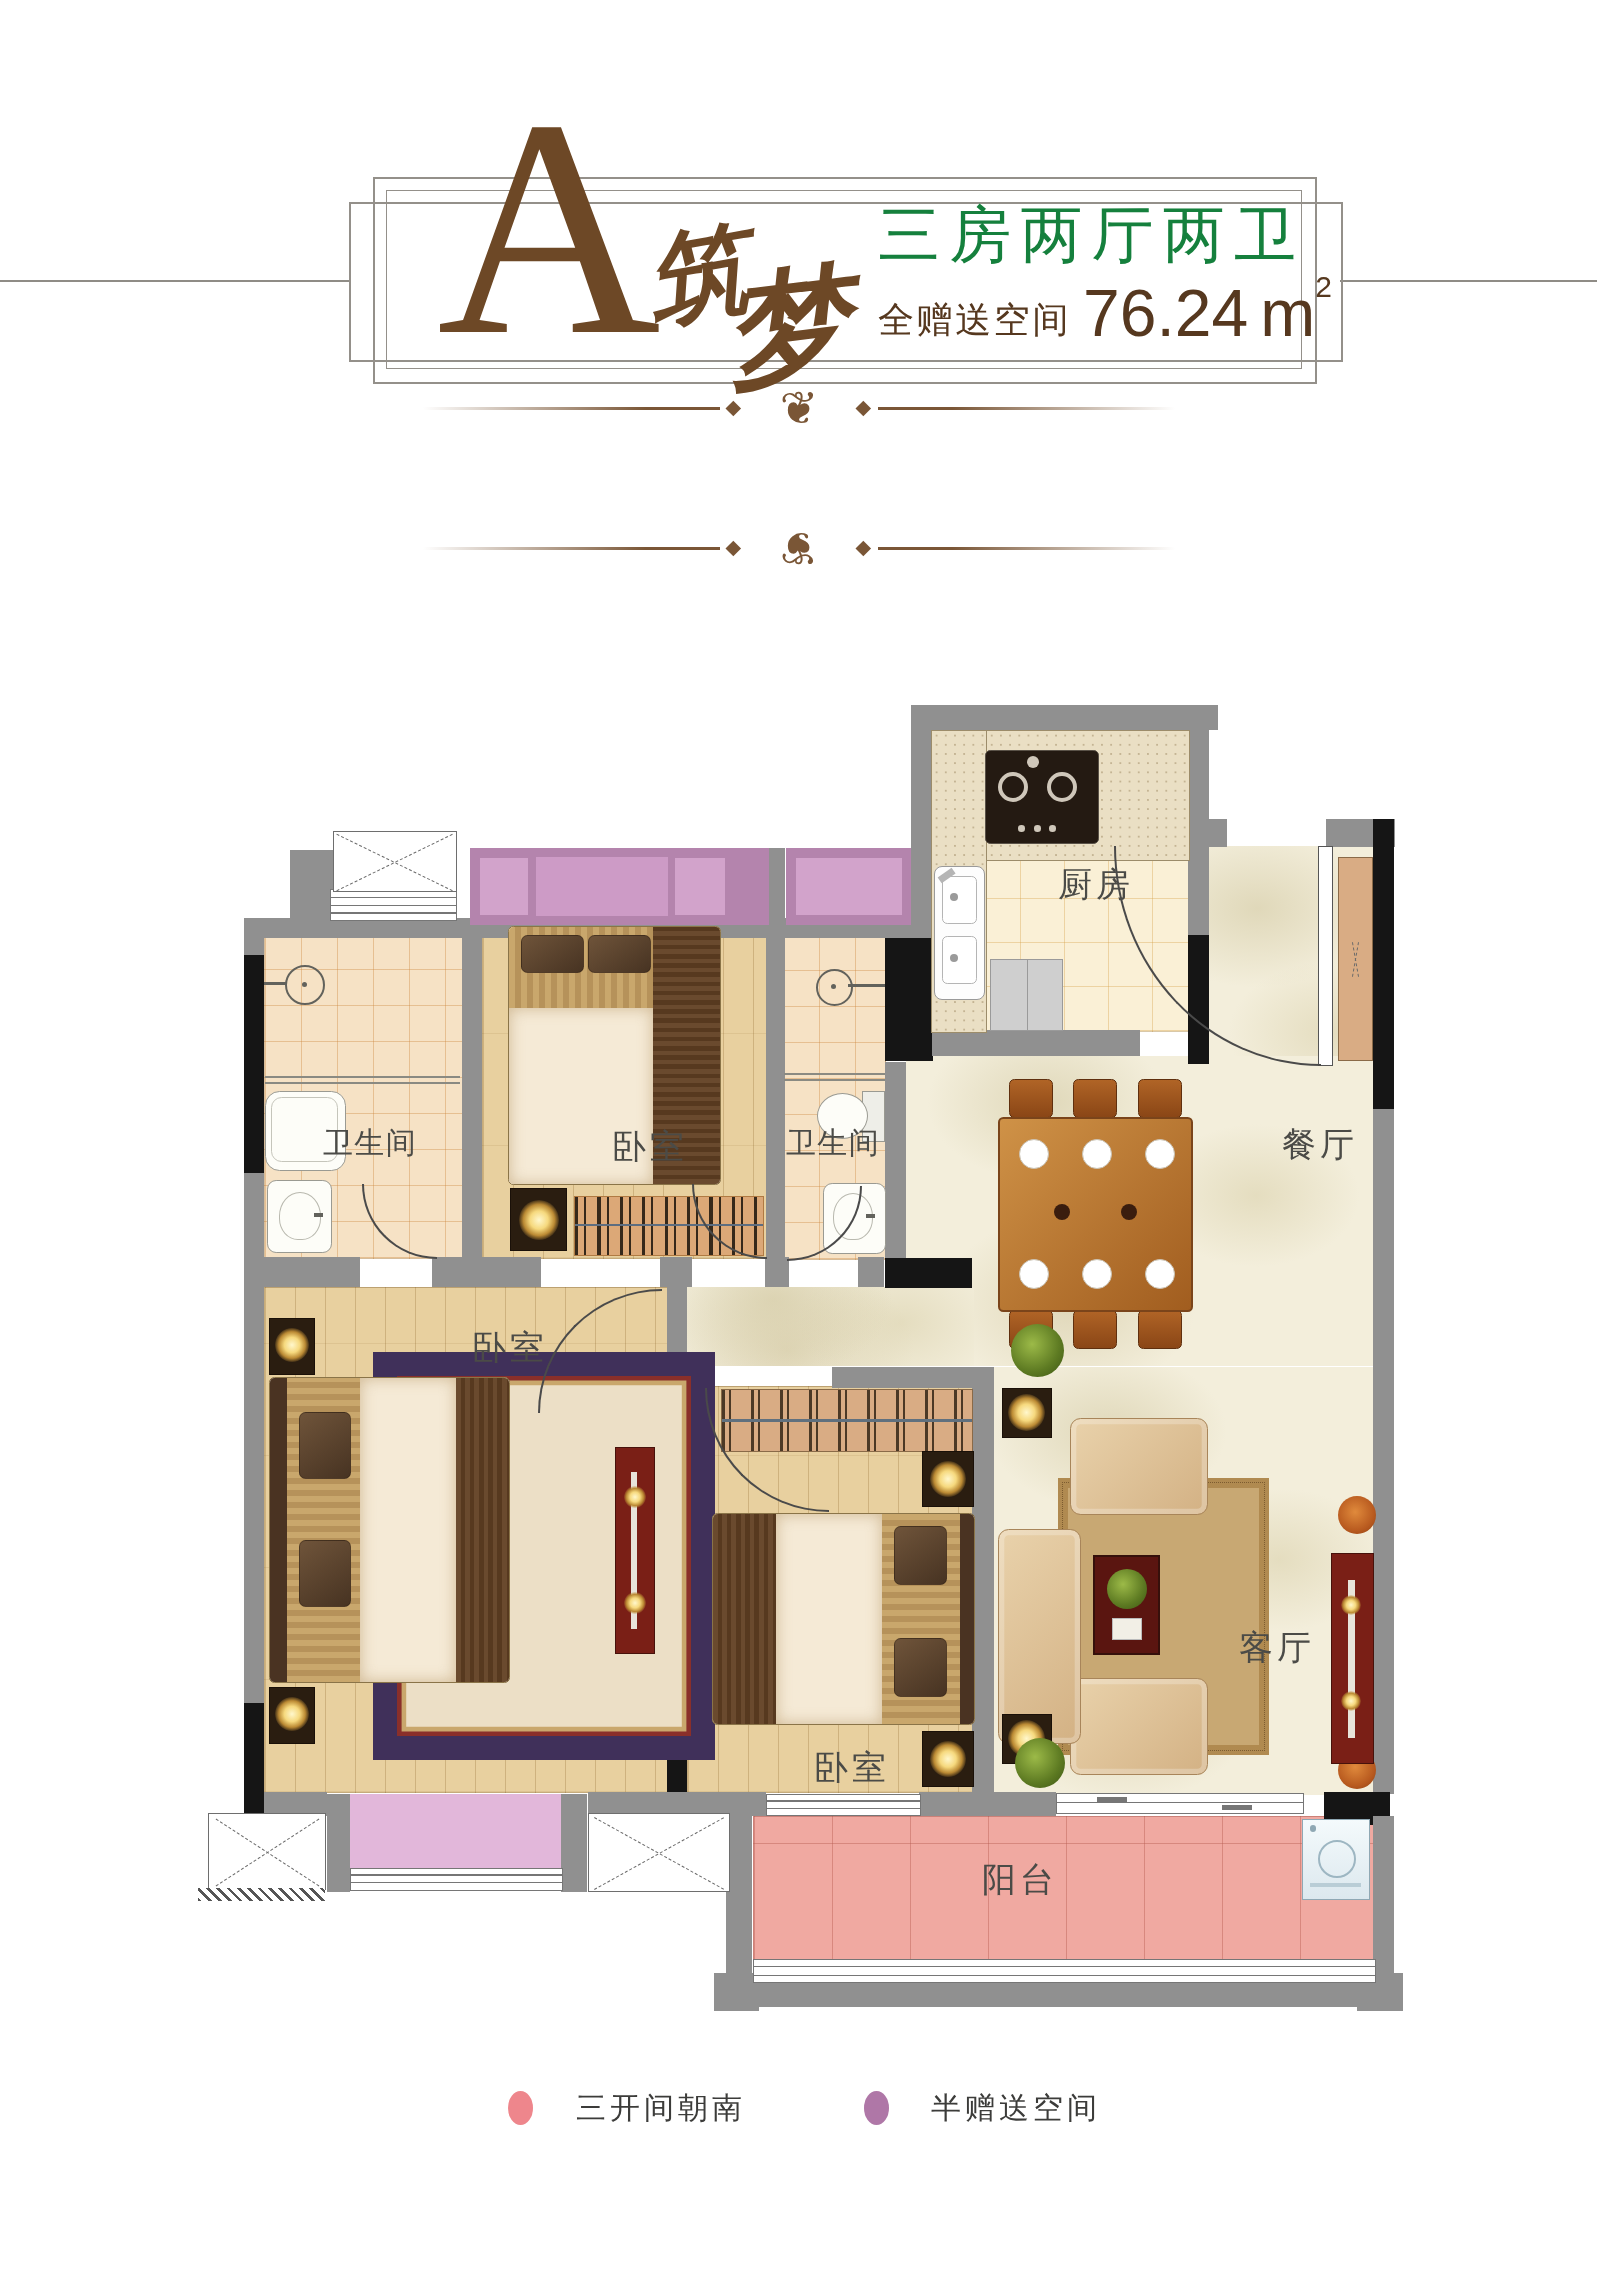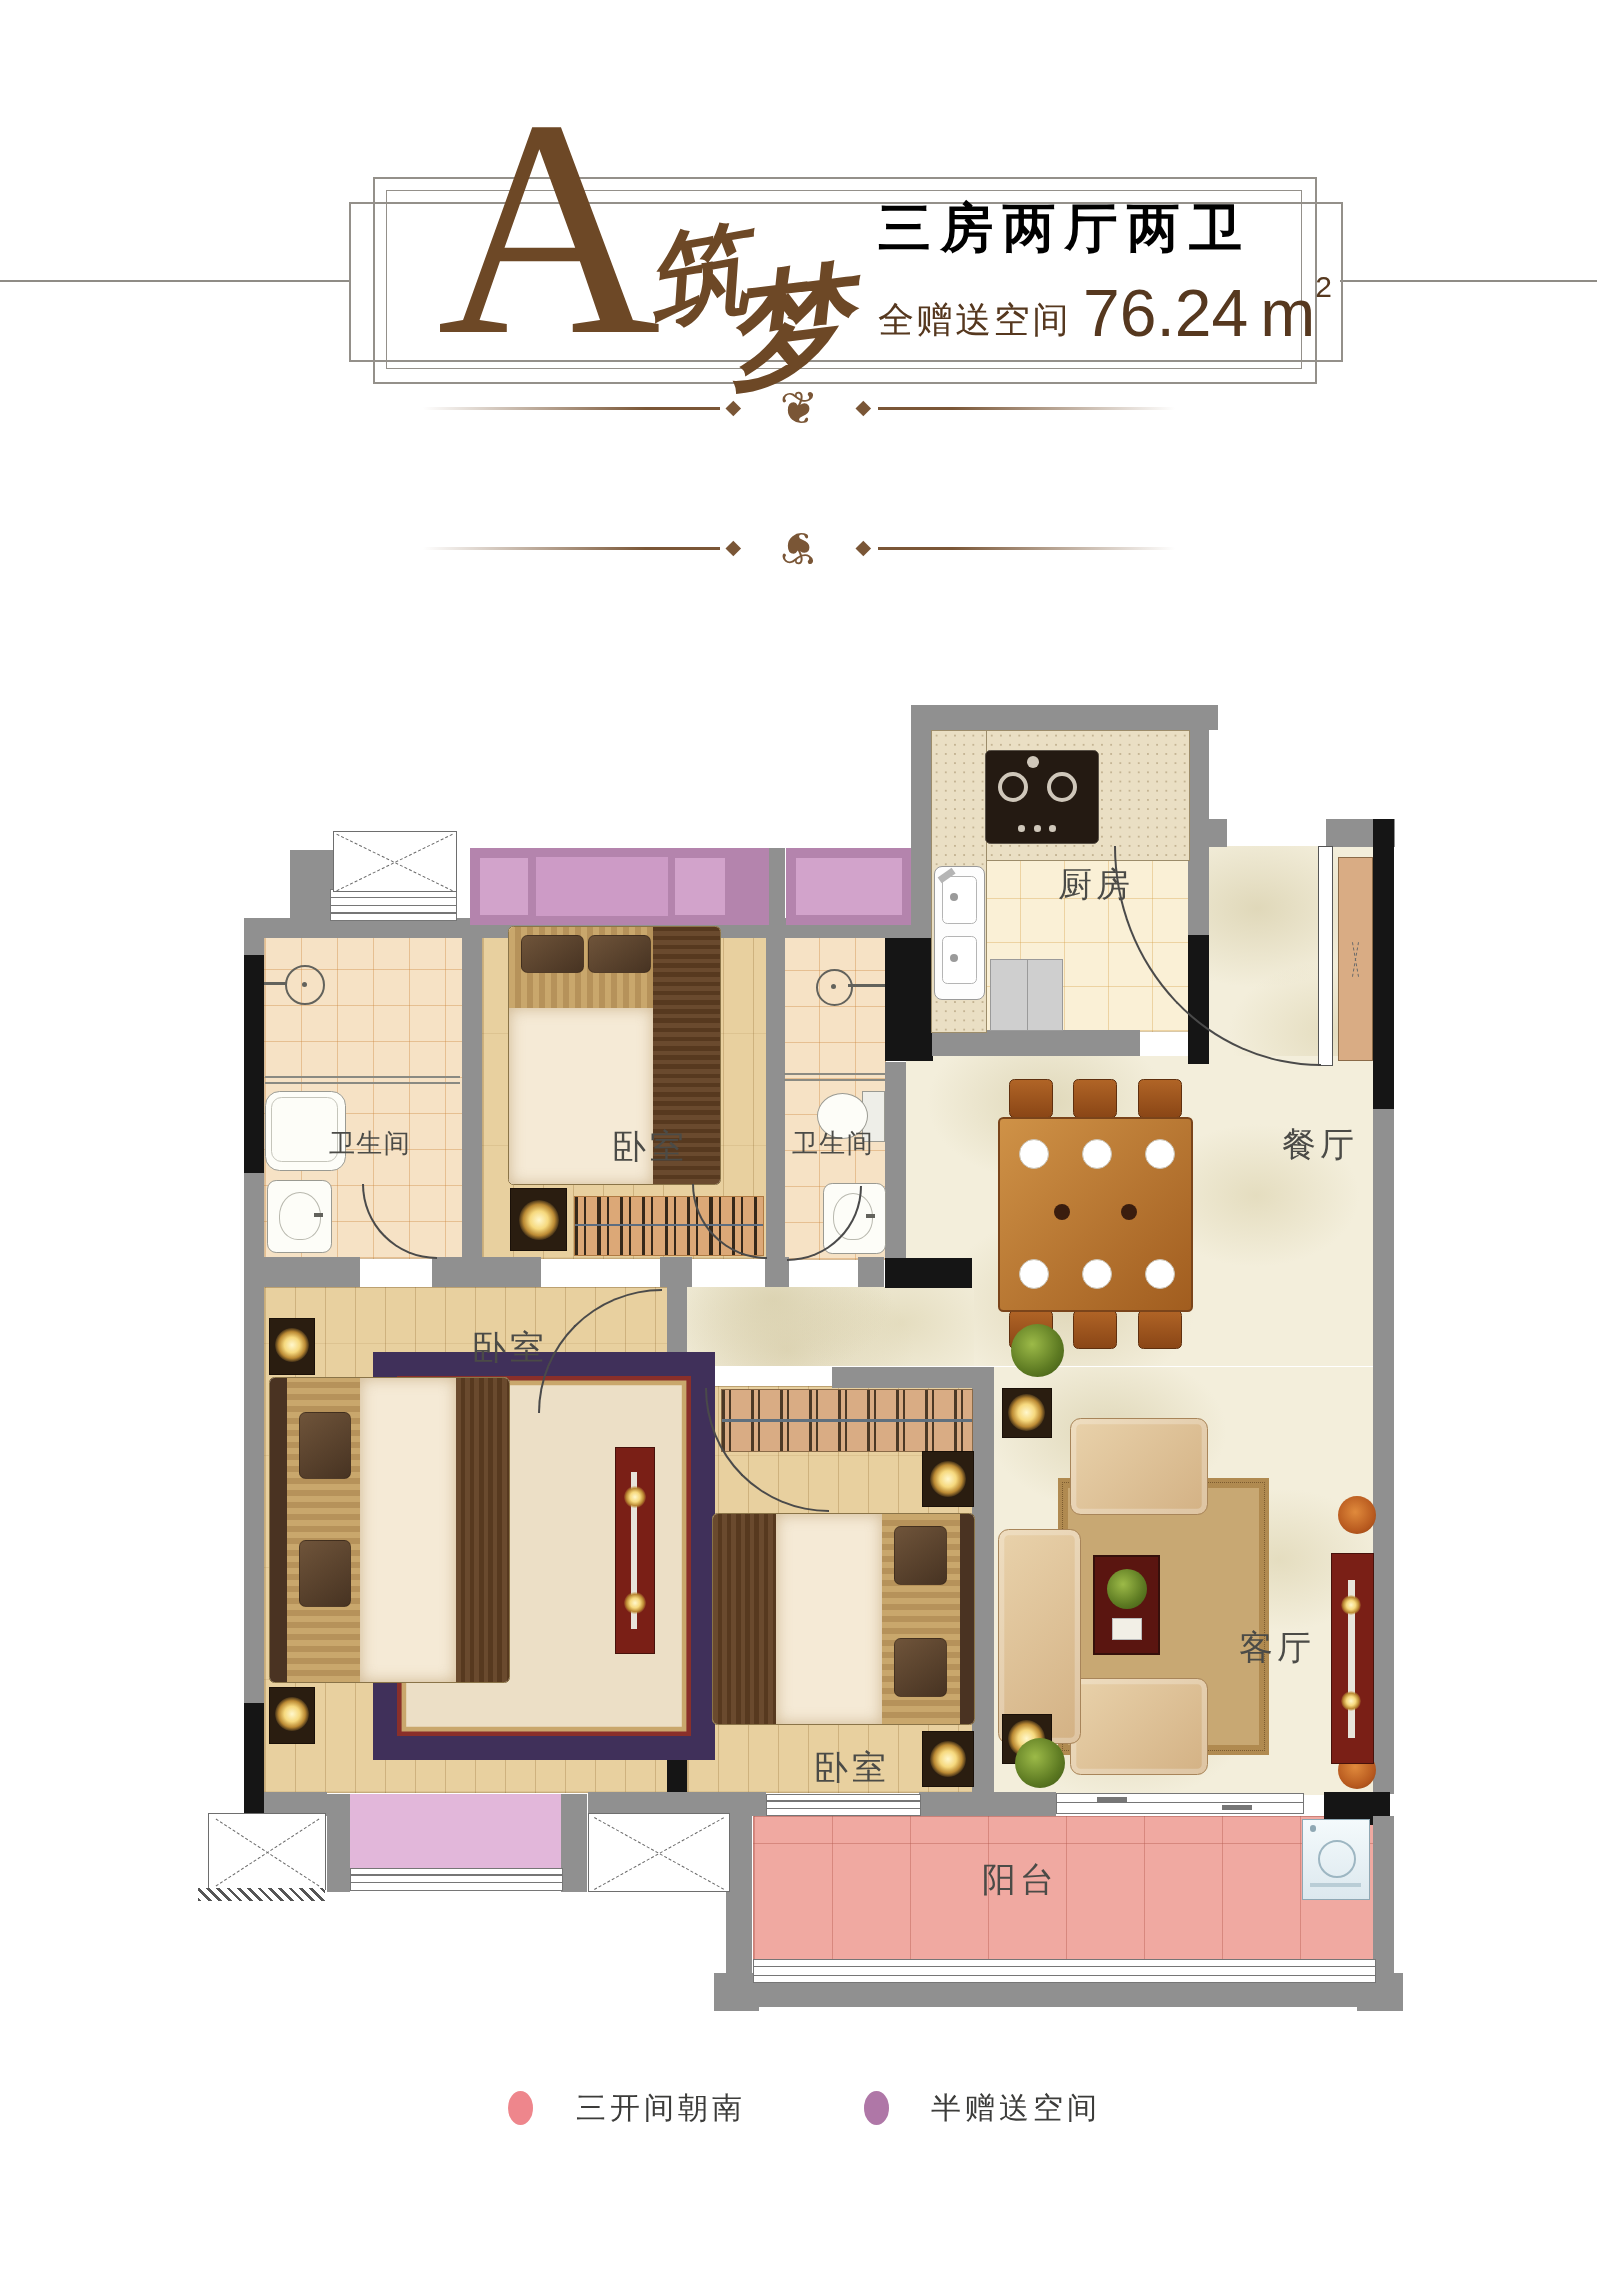--- a/index.html
+++ b/index.html
@@ -7,21 +7,21 @@
         font-family:"Liberation Sans","DejaVu Sans",sans-serif;}
   .abs{position:absolute;}
   
   .hline{position:absolute;height:2px;background:#8f8c86;}
   .frame{position:absolute;border:2px solid #94908a;background:transparent;}
   .frame2{position:absolute;border:1.3px solid #94908a;background:transparent;}
   .bigA{position:absolute;font-family:"Liberation Serif","DejaVu Serif",serif;
         color:#6d4826;font-size:310px;line-height:0.92;font-weight:400;}
   .callig{position:absolute;font-family:"Liberation Serif","DejaVu Serif",serif;
         color:#6d4826;font-weight:700;font-style:italic;}
-  .htitle{position:absolute;color:#000000;font-size:53px;font-weight:700;letter-spacing:9.2px;white-space:nowrap;}
+  .htitle{position:absolute;color:#15803d;font-size:62px;font-weight:400;letter-spacing:9.2px;white-space:nowrap;}
   .harea{position:absolute;display:flex;align-items:flex-end;color:#56381f;white-space:nowrap;}
   .harea .pfx{font-size:36px;line-height:1;padding-bottom:5.3px;letter-spacing:2.6px;}
   .harea .val{font-size:66px;line-height:0.9;font-weight:500;margin-left:12px;}
   .harea .sup{font-size:30px;line-height:1;align-self:flex-start;margin-top:-12px;}
   .spear{position:absolute;height:3.3px;}
   .spL{background:linear-gradient(90deg,rgba(122,86,54,0),#7a5636 75%);}
   .spR{background:linear-gradient(270deg,rgba(122,86,54,0),#7a5636 75%);}
   .diam{position:absolute;width:10.6px;height:10.6px;background:#7a5636;transform:rotate(45deg);}
   .orn{position:absolute;color:#7a5636;font-size:46px;transform:translate(-50%,-50%);}
   .orn.flip{transform:translate(-50%,-50%) scaleY(-1);}
@@ -56,21 +56,21 @@
                      radial-gradient(ellipse 172px 119px at 75% 45%,rgba(214,204,164,.5),transparent 60%),
                      radial-gradient(ellipse 211px 152px at 35% 80%,rgba(208,196,156,.55),transparent 60%);}
   .balc{position:absolute;background-color:#f0a9a1;
     background-image:repeating-linear-gradient(90deg,rgba(185,95,85,.45) 0 1.3px,transparent 1.3px 78px);
     border:0.7px solid rgba(150,70,60,.4);}
   .speck{position:absolute;background-color:#eadfc4;
     background-image:radial-gradient(rgba(150,128,88,.45) 1px,transparent 1px);background-size:9.2px 9.2px;
     border:0.7px solid #9c8c6a;}
   .rlabel{position:absolute;transform:translate(-50%,-50%);font-size:34px;color:#4b4b47;
           letter-spacing:4px;font-weight:500;white-space:nowrap;}
-  .rlabel.sm{font-size:26px;letter-spacing:1.3px;}
+  .rlabel.sm{font-size:30px;letter-spacing:1.3px;}
   
   .arc{position:absolute;}
   .arc-bl{border-left:2px solid #4a4a4a;border-bottom:2px solid #4a4a4a;border-bottom-left-radius:100% 100%;}
   .arc-br{border-right:2px solid #4a4a4a;border-bottom:2px solid #4a4a4a;border-bottom-right-radius:100% 100%;}
   .arc-tl{border-left:2px solid #4a4a4a;border-top:2px solid #4a4a4a;border-top-left-radius:100% 100%;}
   .leaf{position:absolute;background:#fff;border:1.3px solid #555;}
   
   .bed{position:absolute;border:1.3px solid #8a7448;border-radius:5.3px;overflow:hidden;background:#f5ead6;}
   .fuzz{position:absolute;background:repeating-linear-gradient(90deg,#c9a76c 0 6px,#b6925a 6px 12px);}
   .fuzzh{position:absolute;background:repeating-linear-gradient(0deg,#c9a76c 0 6px,#b6925a 6px 12px);}

